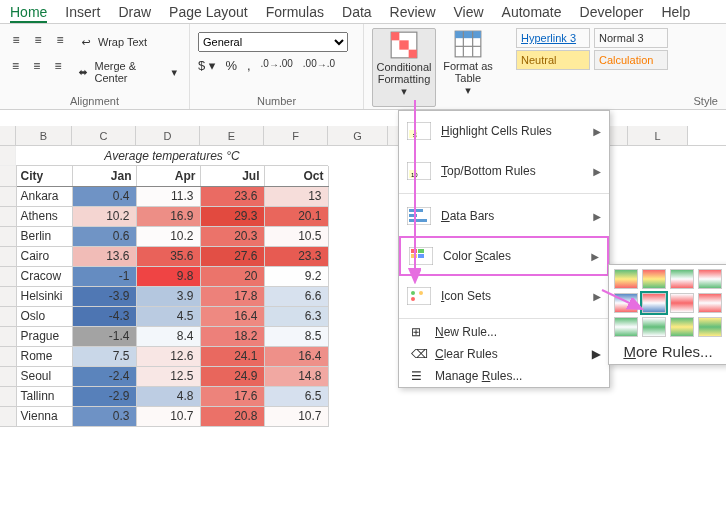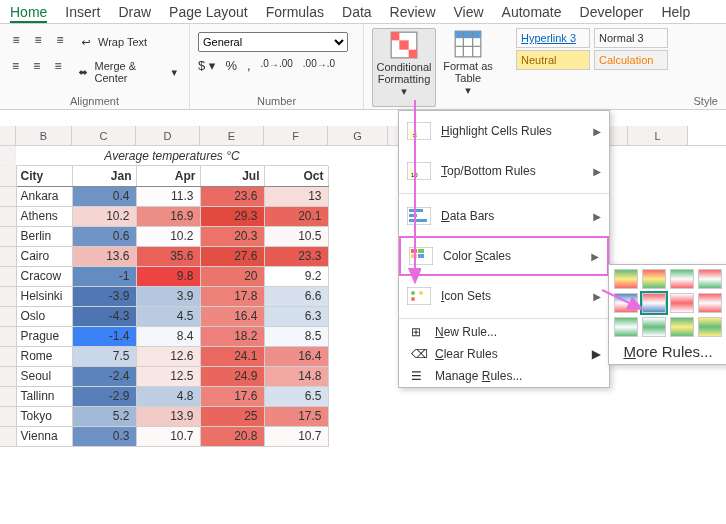--- a/index.html
+++ b/index.html
@@ -252,21 +252,21 @@
           <td class="row-sel grid-cell"></td>
           <td class="city col-A">Oslo</td>
           <td style="background: rgb(77, 117, 178);">-4.3</td>
           <td style="background: rgb(186, 203, 225);">4.5</td>
           <td style="background: rgb(238, 137, 129);">16.4</td>
           <td style="background: rgb(211, 223, 236);">6.3</td>
         </tr>
         <tr>
           <td class="row-sel grid-cell"></td>
           <td class="city col-A">Prague</td>
-          <td style="background: #3b82f6;">-1.4</td>
+          <td style="background: #a3a3a3;">-1.4</td>
           <td style="background: rgb(243, 247, 251);">8.4</td>
           <td style="background: rgb(237, 128, 122);">18.2</td>
           <td style="background: rgb(244, 247, 251);">8.5</td>
         </tr>
         <tr>
           <td class="row-sel grid-cell"></td>
           <td class="city col-A">Rome</td>
           <td style="background: rgb(201, 215, 232);">7.5</td>
           <td style="background: rgb(248, 230, 228);">12.6</td>
           <td style="background: rgb(233, 105, 96);">24.1</td>
@@ -280,28 +280,20 @@
           <td style="background: rgb(232, 102, 92);">24.9</td>
           <td style="background: rgb(241, 168, 162);">14.8</td>
         </tr>
         <tr>
           <td class="row-sel grid-cell"></td>
           <td class="city col-A">Tallinn</td>
           <td style="background: rgb(87, 128, 186);">-2.9</td>
           <td style="background: rgb(189, 205, 227);">4.8</td>
           <td style="background: rgb(237, 131, 123);">17.6</td>
           <td style="background: rgb(214, 224, 238);">6.5</td>
-        </tr>
-        <tr>
-          <td class="row-sel grid-cell"></td>
-          <td class="city col-A">Tokyo</td>
-          <td style="background: rgb(161, 185, 215);">5.2</td>
-          <td style="background: rgb(243, 203, 198);">13.9</td>
-          <td style="background: rgb(232, 102, 92);">25</td>
-          <td style="background: rgb(237, 137, 129);">17.5</td>
         </tr>
         <tr>
           <td class="row-sel grid-cell"></td>
           <td class="city col-A">Vienna</td>
           <td style="background: rgb(110, 146, 197);">0.3</td>
           <td style="background: rgb(253, 249, 248);">10.7</td>
           <td style="background: rgb(235, 113, 104);">20.8</td>
           <td style="background: rgb(253, 249, 248);">10.7</td>
         </tr>
       </tbody>

